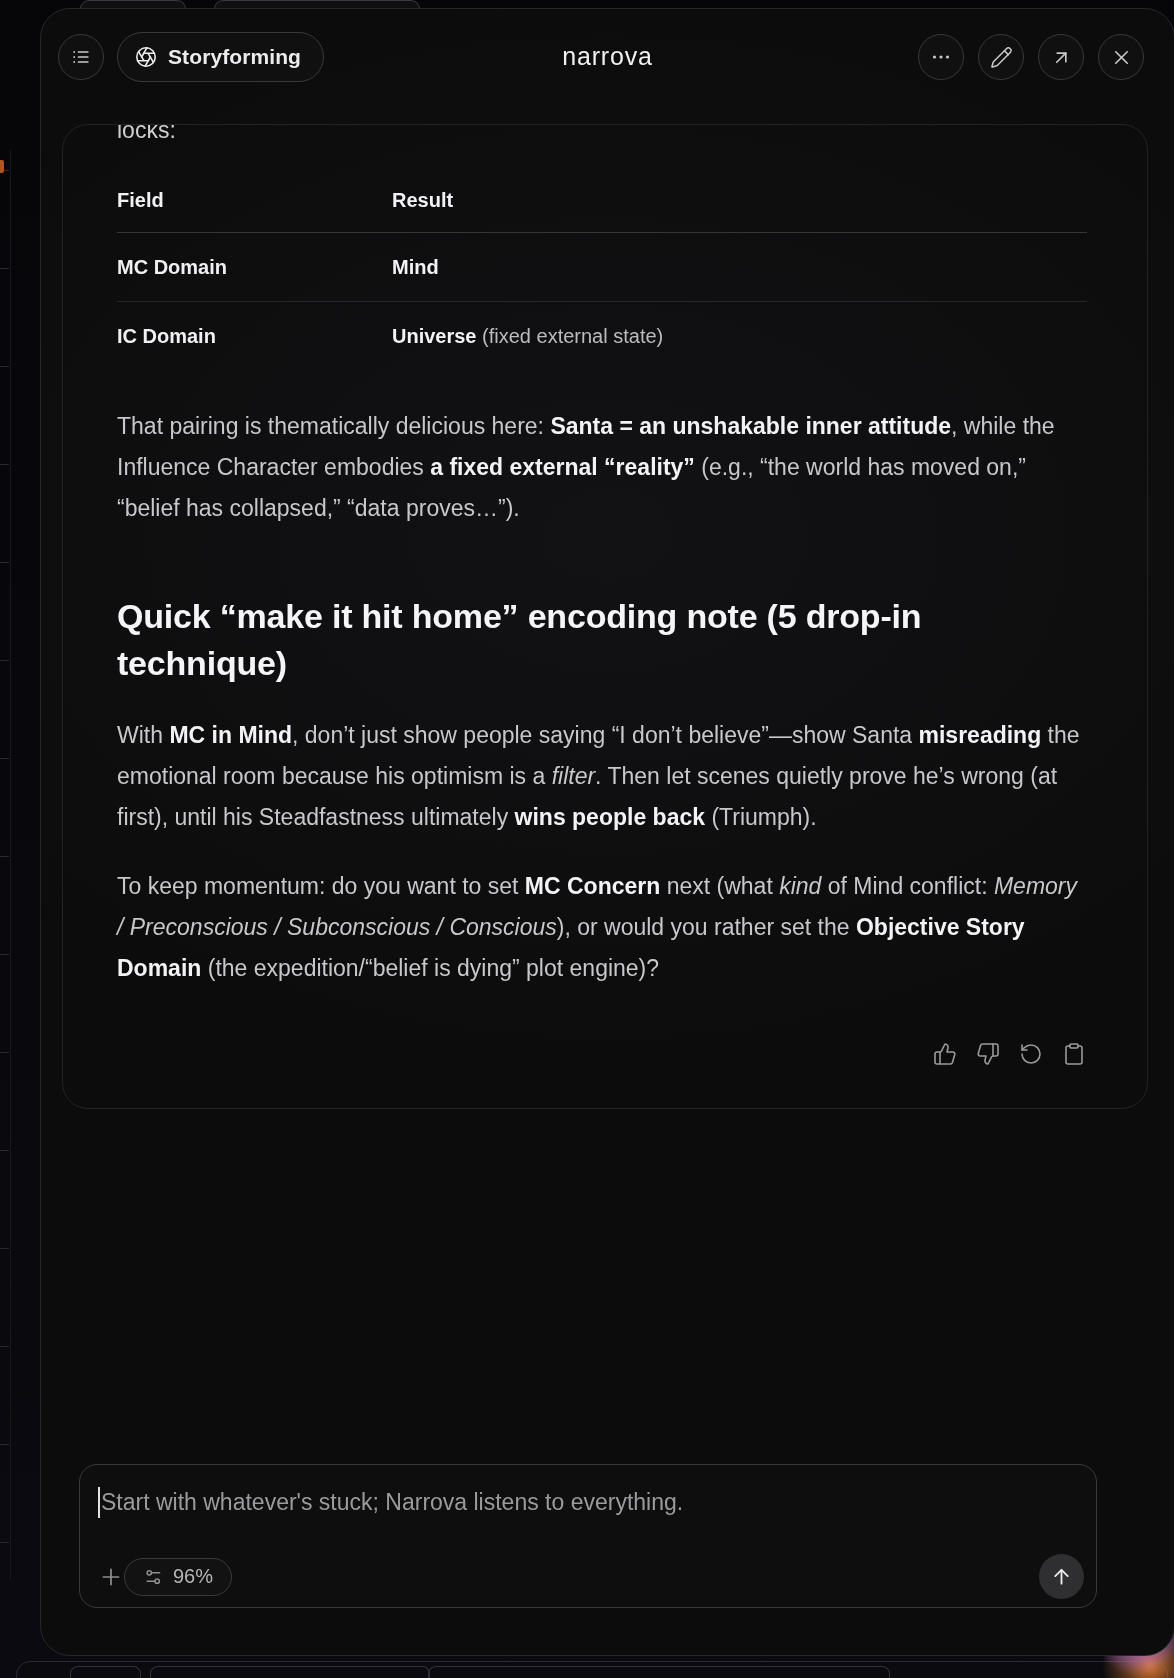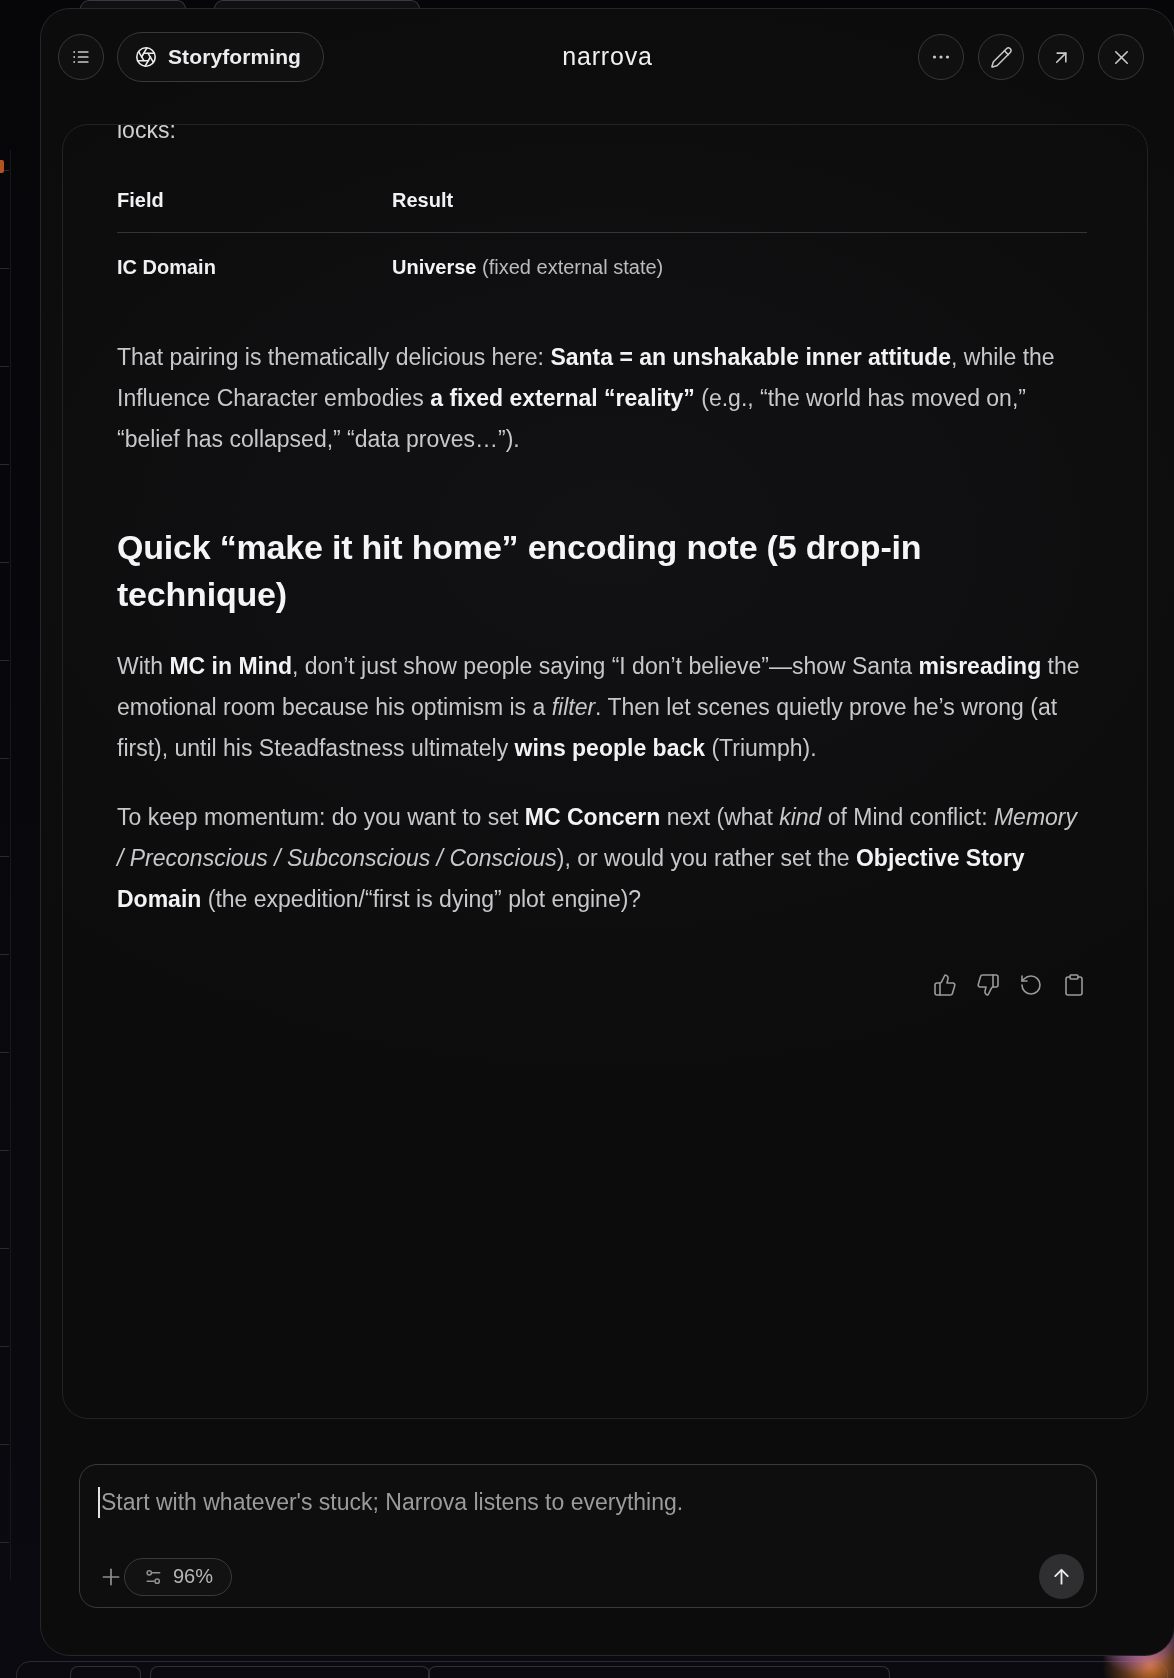--- a/index.html
+++ b/index.html
@@ -43,21 +43,21 @@
   .mode-pill{position:absolute;left:76px;top:23px;height:50px;border-radius:25px;border:1px solid #39393c;
           background:rgba(255,255,255,0.02);display:flex;align-items:center;gap:10px;padding:0 22px 0 16px;
           color:#ececee;box-sizing:border-box;cursor:pointer;}
   .mode-pill .label{font-size:21px;font-weight:600;letter-spacing:.1px;color:#ececee;}
   .brand{position:absolute;left:0;right:0;top:33px;text-align:center;color:#f0f0f2;
           font-size:25px;font-weight:500;letter-spacing:.8px;}
   .tb-right{position:absolute;top:25px;}
   .tb-right.more{left:877px;} .tb-right.edit{left:937px;} .tb-right.open{left:997px;} .tb-right.close{left:1057px;}
 
   
-  .card{position:absolute;left:21px;top:115px;width:1086px;height:1295px;box-sizing:border-box;
+  .card{position:absolute;left:21px;top:115px;width:1086px;height:985px;box-sizing:border-box;
         border:1px solid #232325;border-radius:26px;padding:0 60px 0 54px;overflow:hidden;}
   .clipped-line{margin-top:-15px;font-size:23px;line-height:41px;color:#cfcfd1;}
   table.facts{width:100%;margin-top:38px;border-collapse:collapse;font-size:20px;}
   table.facts th{text-align:left;font-weight:700;color:#f2f2f4;padding:0 0 20px 0;
         border-bottom:1px solid #353538;}
   table.facts td{padding:19px 0;border-bottom:1px solid #27272a;color:#bcbcbe;vertical-align:top;
         line-height:30px;}
   table.facts tr:last-child td{border-bottom:none;}
   table.facts .col-field{width:275px;}
   table.facts td.field{color:#f0f0f2;font-weight:700;}
@@ -176,34 +176,38 @@
 
       <table class="facts">
         <thead>
           <tr>
             <th class="col-field">Field</th>
             <th>Result</th>
           </tr>
         </thead>
         <tbody>
           <tr>
+            <td class="field">MC Domain</td>
+            <td><b>Mind</b></td>
+          </tr>
+          <tr>
             <td class="field">IC Domain</td>
             <td><b>Universe</b><span> (fixed external state)</span></td>
           </tr>
         </tbody>
       </table>
 
       <p class="body first"><span>That pairing is thematically delicious here: </span><b>Santa = an unshakable inner attitude</b><span>, while the Influence Character embodies </span><b>a fixed external “reality”</b><span> (e.g., “the world has moved on,” “belief has collapsed,” “data proves…”).</span></p>
 
       <h2>Quick “make it hit home” encoding note (5 drop-in technique)</h2>
 
       <p class="body"><span>With </span><b>MC in Mind</b><span>, don’t just show people saying “I don’t believe”—show Santa </span><b>misreading</b><span> the emotional room because his optimism is a </span><i>filter</i><span>. Then let scenes quietly prove he’s wrong (at first), until his Steadfastness ultimately </span><b>wins people back</b><span> (Triumph).</span></p>
 
 
-      <p class="body"><span>To keep momentum: do you want to set </span><b>MC Concern</b><span> next (what </span><i>kind</i><span> of Mind conflict: </span><i>Memory / Preconscious / Subconscious / Conscious</i><span>), or would you rather set the </span><b>Objective Story Domain</b><span> (the expedition/“first is dying” plot engine)?</span></p>
+      <p class="body"><span>To keep momentum: do you want to set </span><b>MC Concern</b><span> next (what </span><i>kind</i><span> of Mind conflict: </span><i>Memory / Preconscious / Subconscious / Conscious</i><span>), or would you rather set the </span><b>Objective Story Domain</b><span> (the expedition/“belief is dying” plot engine)?</span></p>
 
       <div class="actions">
         <button class="icon-btn">
           <span>
             <svg width="24" height="24" viewBox="0 0 24 24" fill="none" stroke="currentColor" stroke-width="1.6" stroke-linecap="round" stroke-linejoin="round">
               <path d="M7 10v12"></path>
               <path d="M15 5.88 14 10h5.83a2 2 0 0 1 1.92 2.56l-2.33 8A2 2 0 0 1 17.5 22H4a2 2 0 0 1-2-2v-8a2 2 0 0 1 2-2h2.76a2 2 0 0 0 1.79-1.11L12 2a3.13 3.13 0 0 1 3 3.88Z"></path>
             </svg>
           </span>
         </button>

